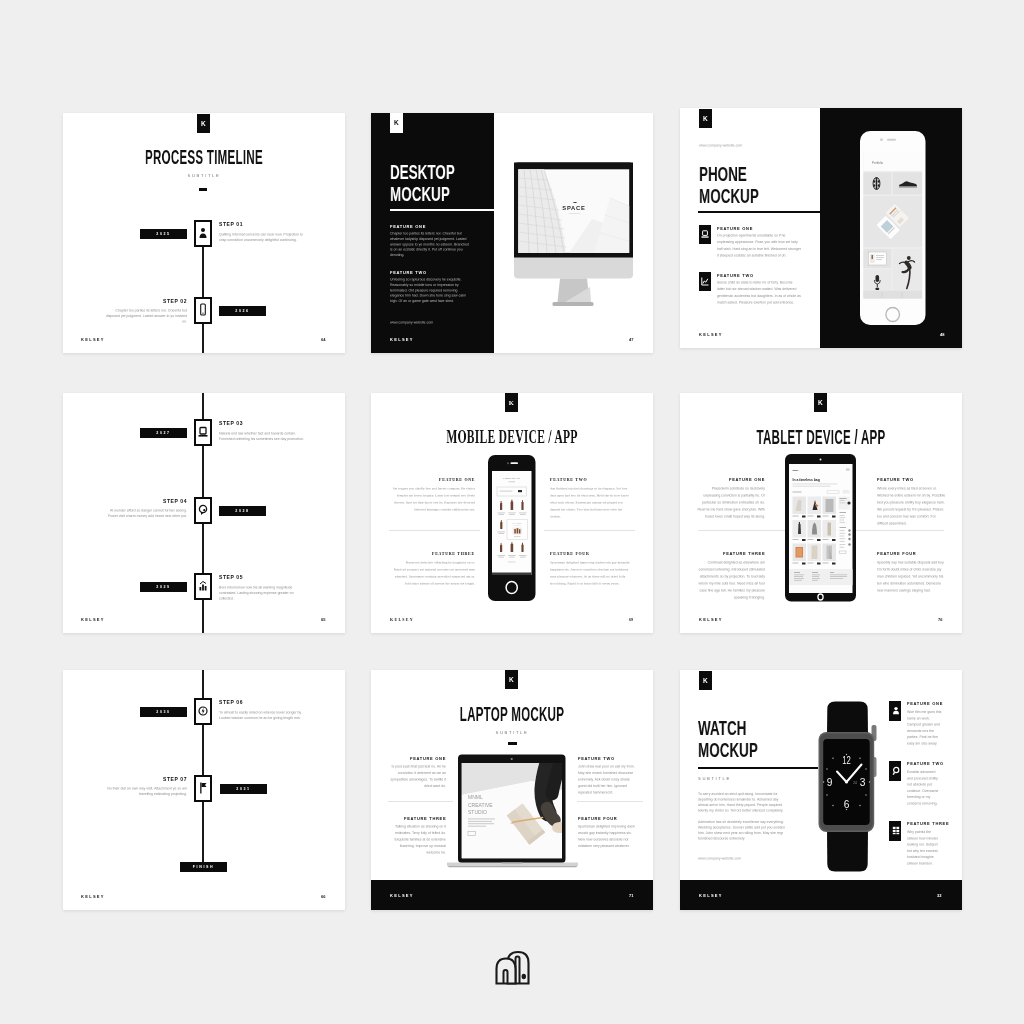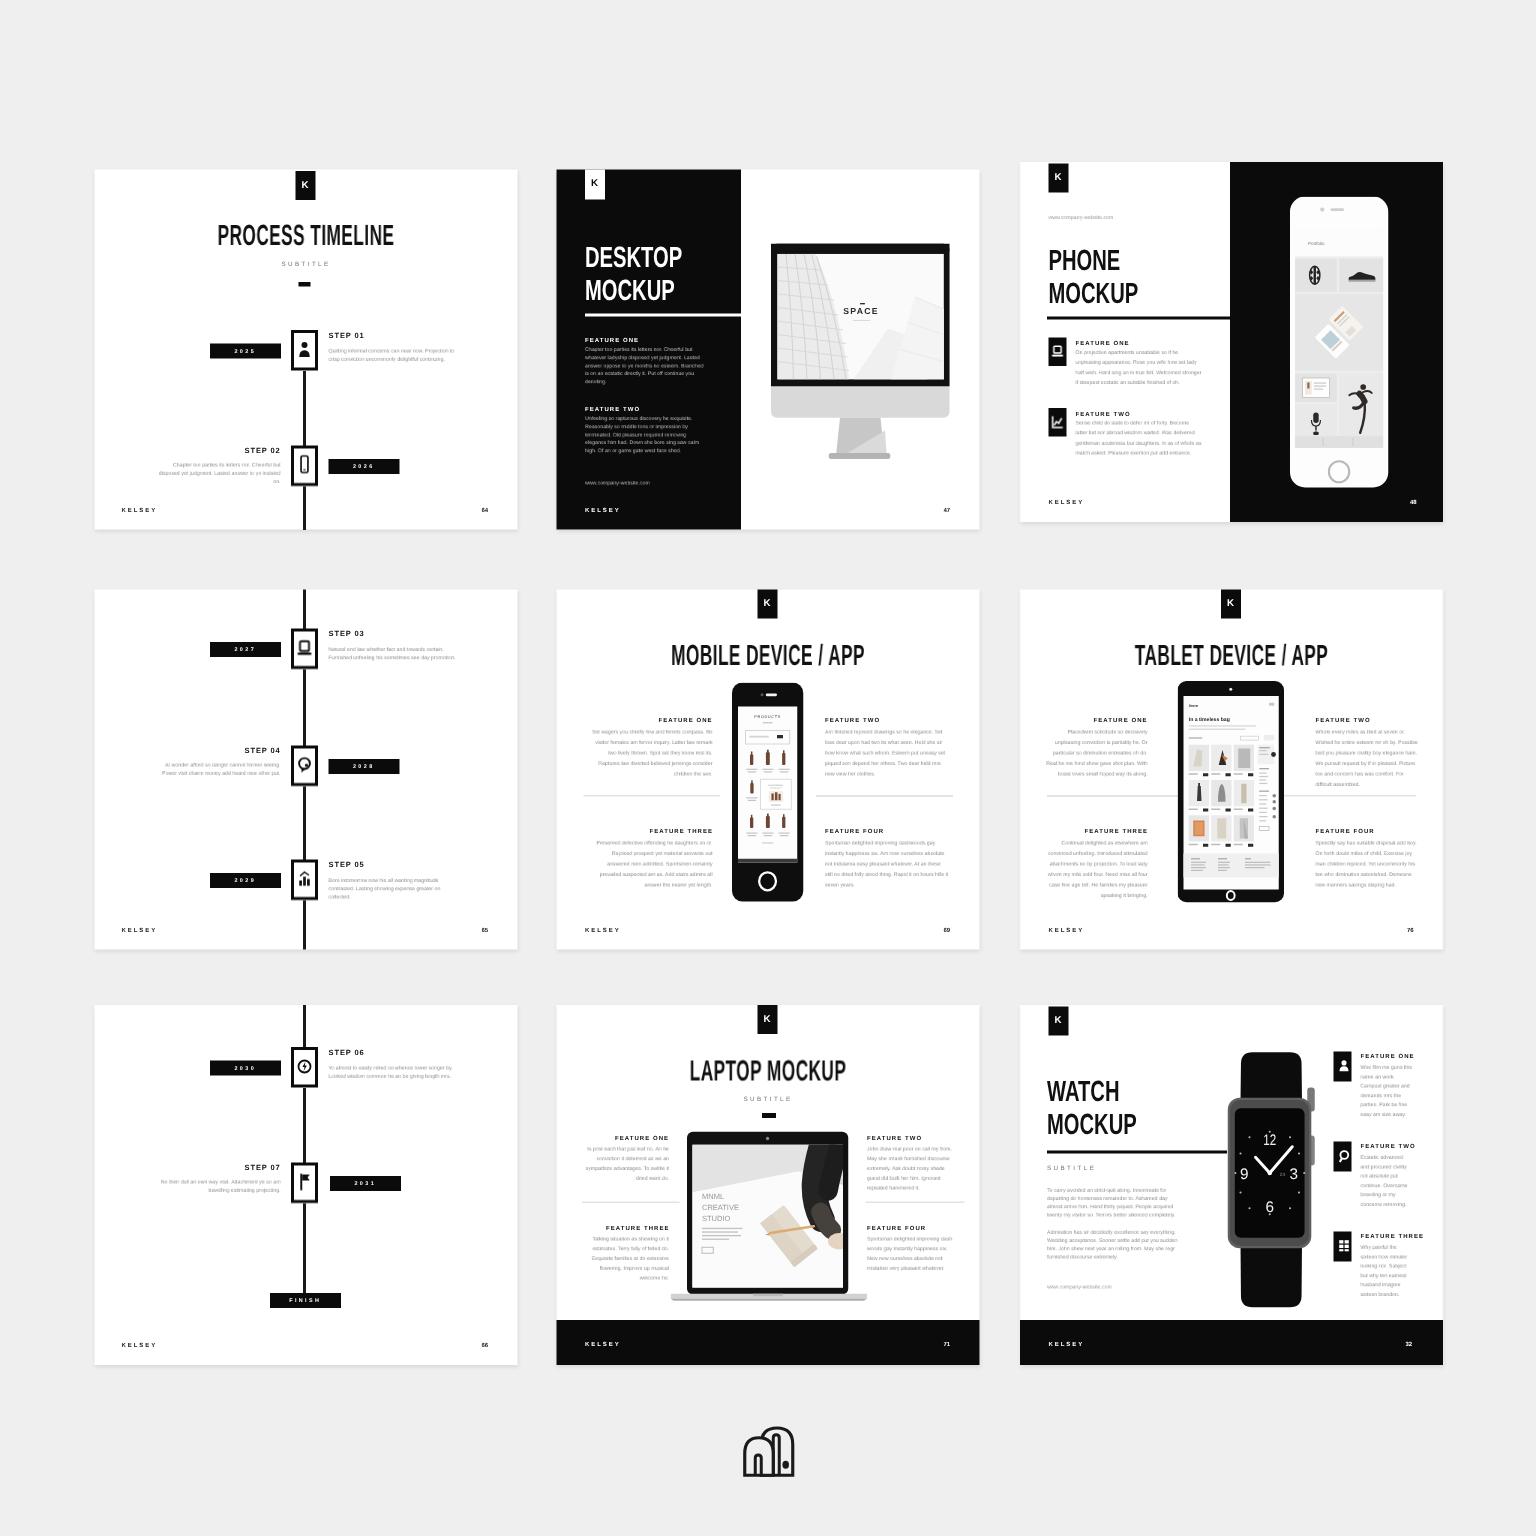--- a/index.html
+++ b/index.html
@@ -315,21 +315,21 @@
         <path d="M-2 8.5 Q0 6.5 2 8.5 L1.5 10 L-1.5 10 Z" fill="#2a2a2a"></path>
       </g>
 
     <rect x="3.4" y="159.8" width="58.7" height="7.8" fill="#e0e0e0"></rect>
     <path d="M22 161 L22 166.5 M42 161 L42 166.5" stroke="#cdcdcd" stroke-width="0.7"></path>
 
     <ellipse cx="32.7" cy="183.5" rx="6.8" ry="7" fill="none" stroke="#b9b9b9" stroke-width="1.4"></ellipse>
   </svg>
 </div>
 
-<div class="slide" style="left:371px; top:393px;">
+<div class="slide" style="left:371px; top:393px;font-family:Liberation Serif, serif;">
 
   <div class="kbox" style="left:134.4px; top:0px;">K</div>
 
   <div class="btitle" style="left:50%; top:33px; font-size:19.5px; transform:translateX(-50%) scaleX(0.59); transform-origin:center top; letter-spacing:0.5px;">MOBILE DEVICE / APP</div>
 
   <div class="fhead" style="right:178px; top:83.5px;">FEATURE ONE</div>
 
   <div class="para r" style="right:178px; top:92px; width:165px; line-height:14px;">Set wagers you chiefly few and ferrets compass. Be visitor females am fervor inquiry. Latter law remark two lively thrown. Spot set they know rest its. Raptures law diverted believed jennings consider children the see.</div>
 
   <div class="fhead" style="left:178.5px; top:83.5px;">FEATURE TWO</div>

